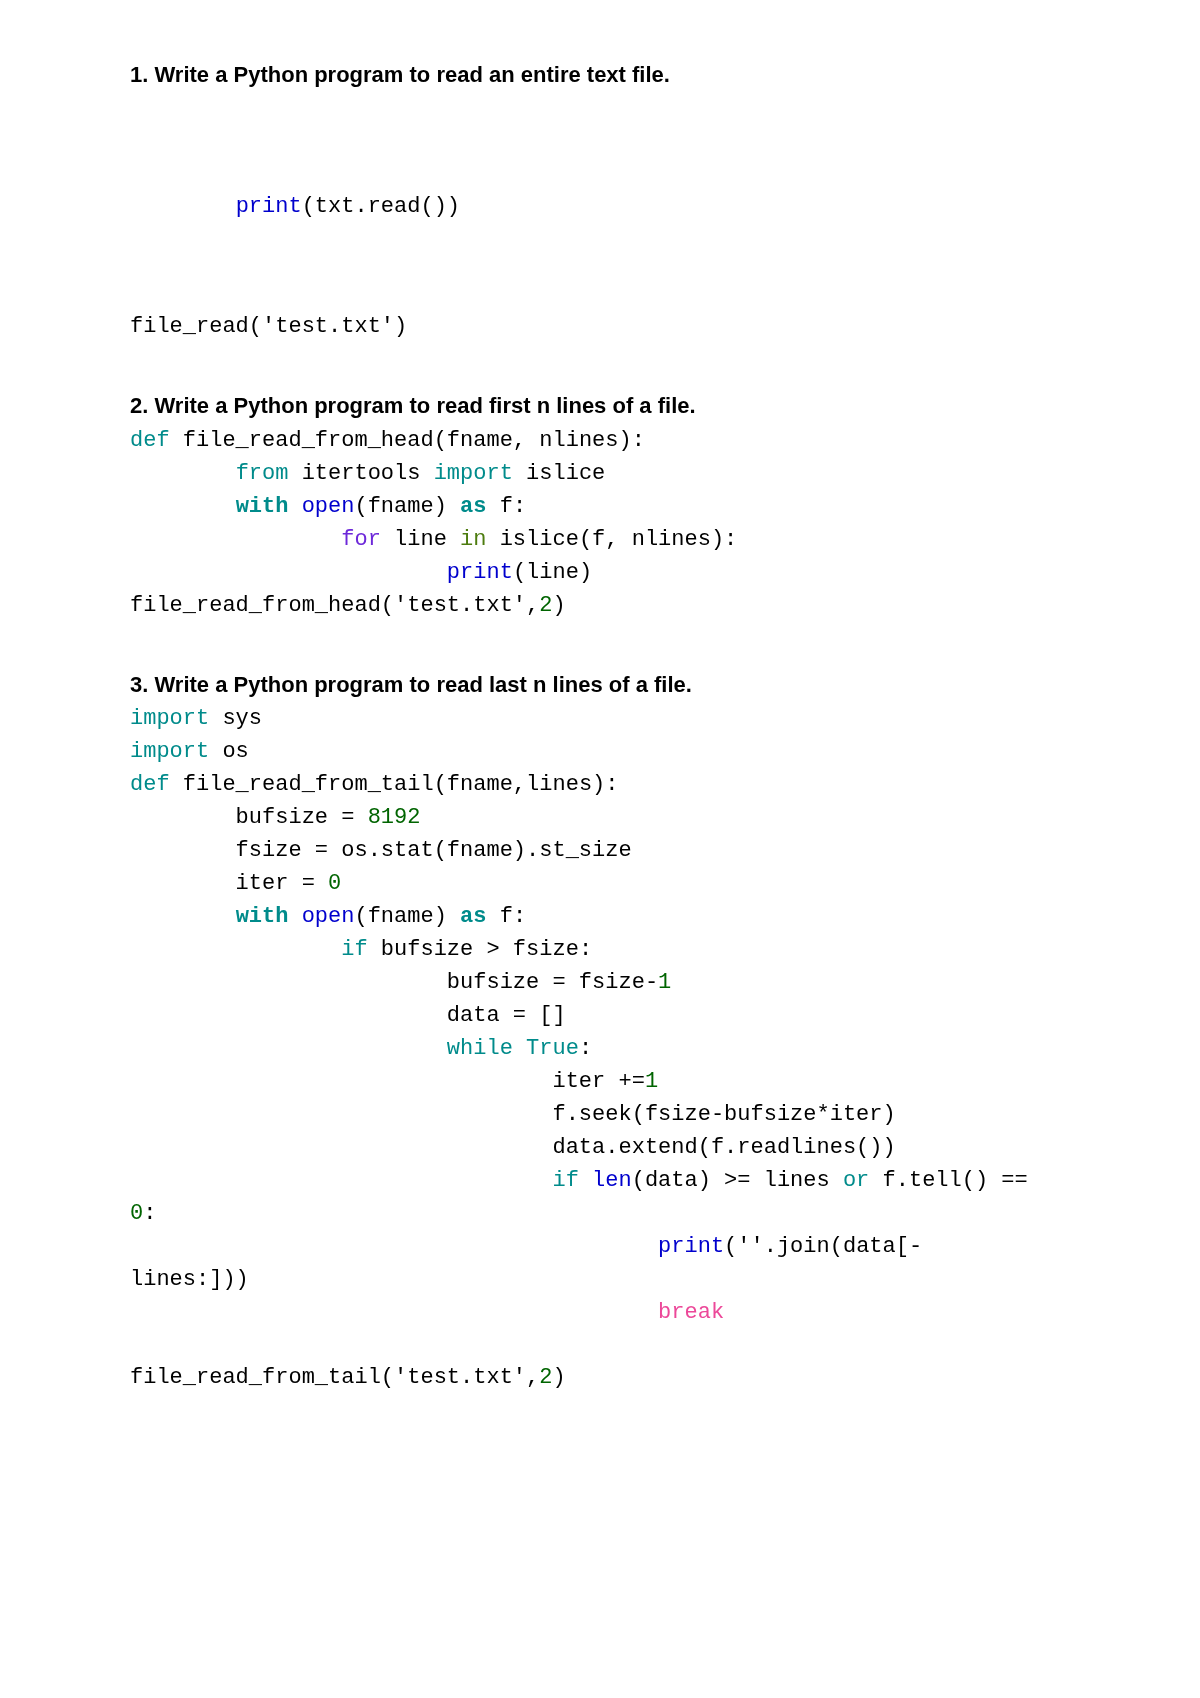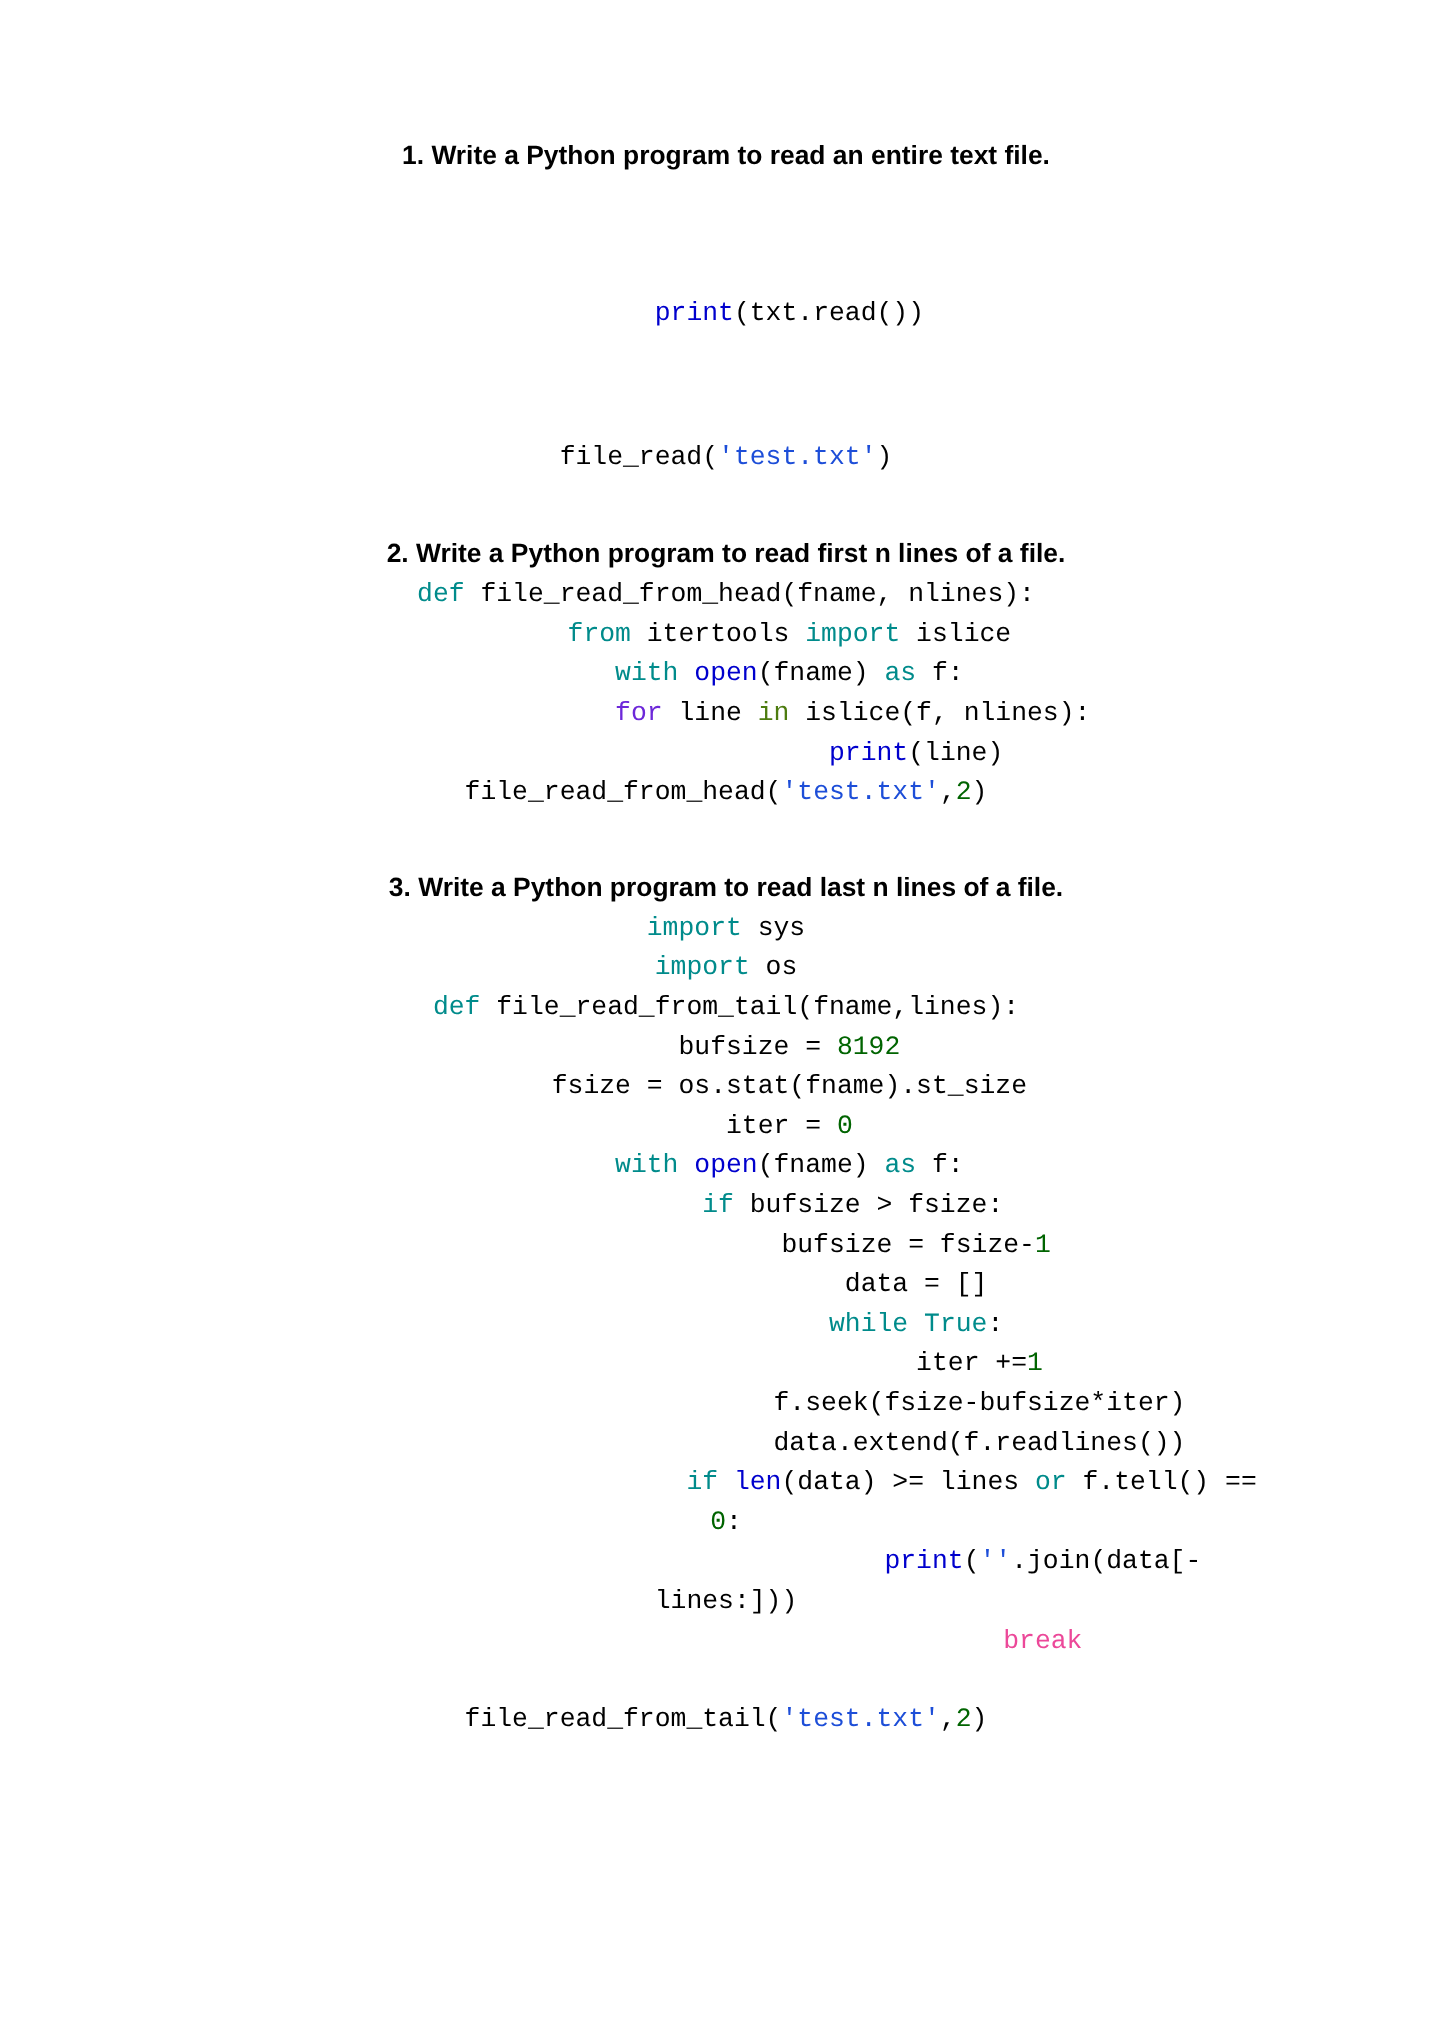--- a/index.html
+++ b/index.html
@@ -3,23 +3,22 @@
 <meta charset="utf-8">
 <style>
   body {
     margin: 0;
     padding: 0;
     background: #ffffff;
     font-family: Arial, Helvetica, sans-serif;
     width: 1200px;
   }
   .page {
-    padding: 115px 120px 100px 130px;
+    padding: 60px 120px 100px 130px;
     box-sizing: border-box;
-    text-align: center;
   }
   .heading {
     font-weight: bold;
     font-size: 22px;
     color: #000;
     margin: 0 0 35px 0;
     line-height: 1.4;
   }
   .heading.tight {
     margin-bottom: 2px;
@@ -28,31 +27,31 @@
     font-family: "Consolas", "Courier New", monospace;
     font-size: 22px;
     line-height: 1.5;
     white-space: pre;
     color: #000;
     margin: 0;
   }
   .kw-def { color: #008b8b; }
   .kw-import { color: #008b8b; }
   .kw-from { color: #008b8b; }
-  .kw-with { color: #008b8b; }
+  .kw-with { color: #008b8b; font-weight: bold; }
   .kw-for { color: #6d28d9; }
   .kw-in { color: #4d7c0f; }
   .kw-if { color: #008b8b; }
   .kw-or { color: #008b8b; }
   .kw-while { color: #008b8b; }
   .kw-break { color: #ec4899; }
   .kw-true { color: #008b8b; }
   .builtin { color: #0000cd; }
   .num { color: #006400; }
-  .str { color: #1d4ed8; }
+  .str { color: #000000; }
   .spacer { height: 32px; }
   .spacer-lg { height: 55px; }
   .spacer-head { height: 48px; }
 </style>
 </head>
 <body>
 
 <div class="page">
 
   <p class="heading">1. Write a Python program to read an entire text file.</p>

